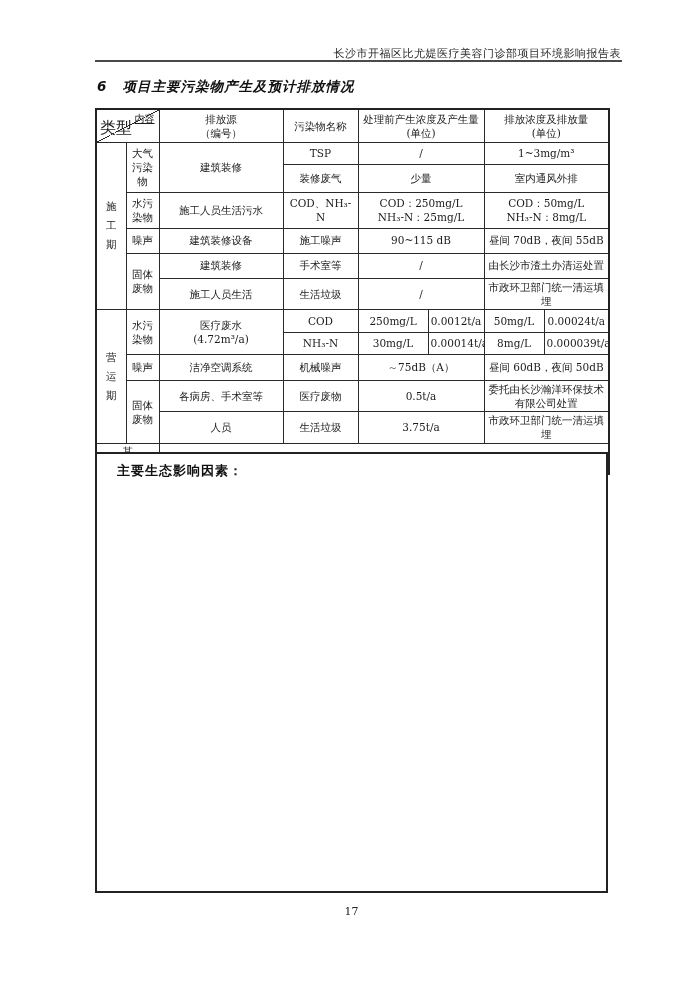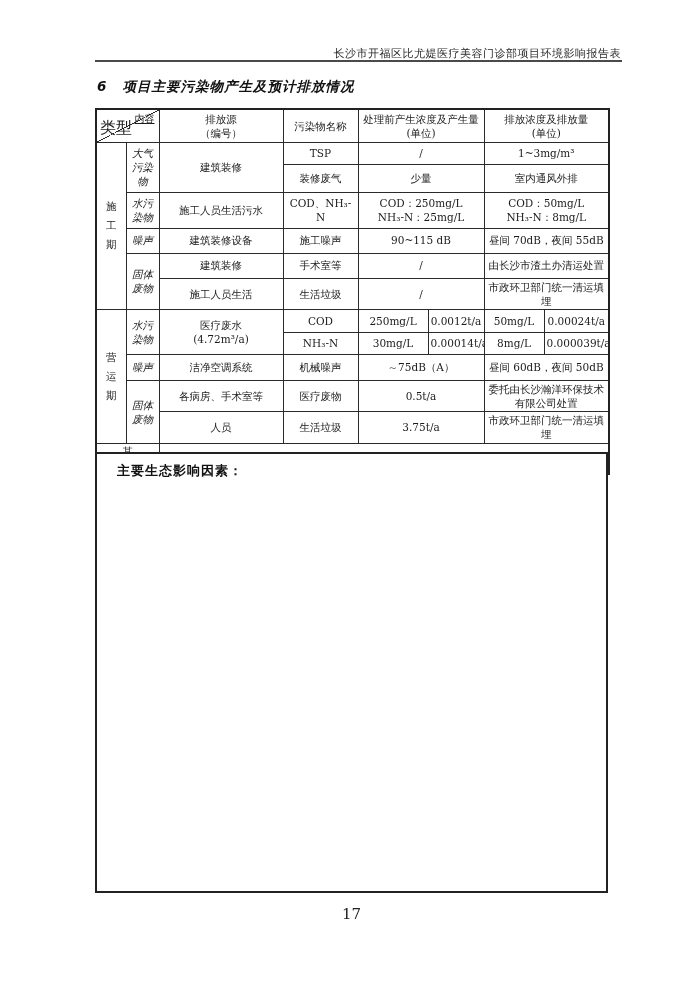--- a/index.html
+++ b/index.html
@@ -39,36 +39,36 @@
   
   td.diag {
     position:relative; padding:0;
     background-image:linear-gradient(to bottom right,
       transparent 49.3%, #2a2a2a 49.3%, #2a2a2a 50.7%, transparent 50.7%);
   }
   td.diag .corner-top { position:absolute; top:2px; right:4px; font-size:10px;text-decoration:underline; }
   td.diag .corner-bottom { position:absolute; bottom:3px; left:3px; font-size:16px; }
 
   .vstack { display:inline-block; width:1.1em; word-break:break-all; line-height:1.8; }
-  .cat { line-height:1.55;font-style:italic; }
+  .cat { line-height:1.55; }
   .small-pad { padding:1px 1px; }
   .line { display:block; }
 
   .eco-box {
     position:absolute; top:452px; left:95px; width:513px; height:441px;
     border:2px solid #222; box-sizing:border-box; background:#fff;
   }
   .eco-label {
     font-family:"DejaVu Sans","Liberation Sans",sans-serif;
     font-weight:bold; font-size:13px; color:#111;
     padding:8px 0 0 4px; letter-spacing:1px;margin-left:16px;
   }
   .page-number {
     position:absolute; top:905px; left:95px; width:513px;
-    text-align:center; font-size:15px; color:#222;
+    text-align:center; font-size:11px; color:#222;
   }
 </style>
 </head>
 <body>
 
 <div class="doc-header">长沙市开福区比尤媞医疗美容门诊部项目环境影响报告表</div>
 <div class="header-rule"></div>
 
 <div class="section-title">
   <span class="num">6</span><span>项目主要污染物产生及预计排放情况</span>

